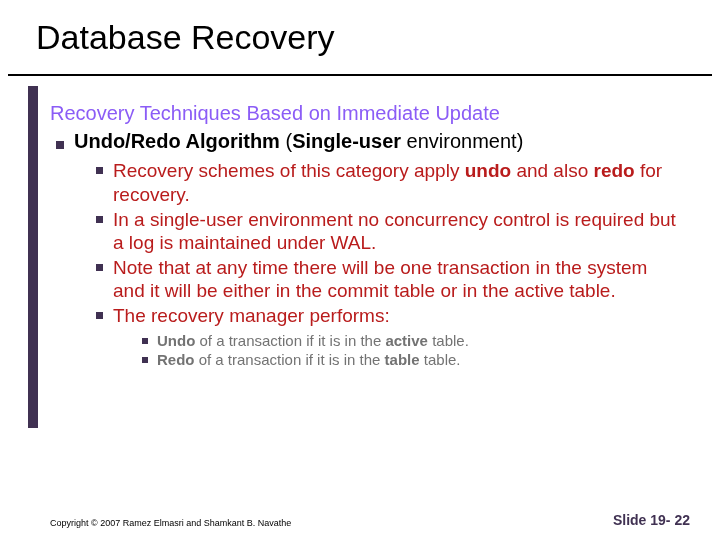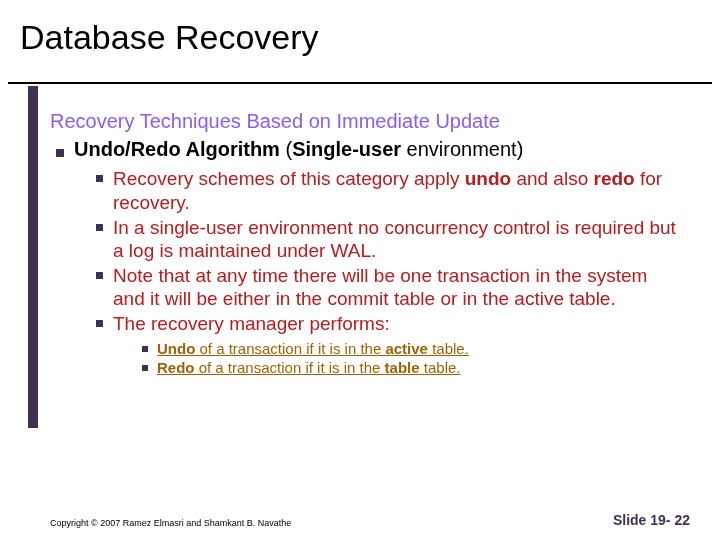--- a/index.html
+++ b/index.html
@@ -5,21 +5,22 @@
   * { margin: 0; padding: 0; box-sizing: border-box; }
   body {
     width: 720px;
     height: 540px;
     background: #fff;
     font-family: Arial, Helvetica, sans-serif;
     position: relative;
     overflow: hidden;
   }
   .title-block {
-    padding: 18px 20px 25px 20px;
+    padding: 18px 20px 17px 20px;
+    margin-left: 16px;
   }
   .title {
     font-size: 34px;
     color: #000;
     font-weight: normal;
   }
   .title-underline {
     height: 2px;
     background: #000;
     margin: 0 8px;
@@ -81,23 +82,22 @@
     margin-bottom: 1px;
   }
   .lvl3 .bullet {
     width: 6px; height: 6px;
     background: #403152;
     margin: 6px 9px 0 0;
     flex-shrink: 0;
   }
   .lvl3-text {
     font-size: 15px;
-    color: #a16207;
+    color: #737373;
     line-height: 1.25;
-    text-decoration: underline;
   }
   .footer {
     position: absolute;
     bottom: 12px;
     left: 0;
     width: 100%;
     padding: 0 30px 0 50px;
     display: flex;
     justify-content: space-between;
     align-items: flex-end;

